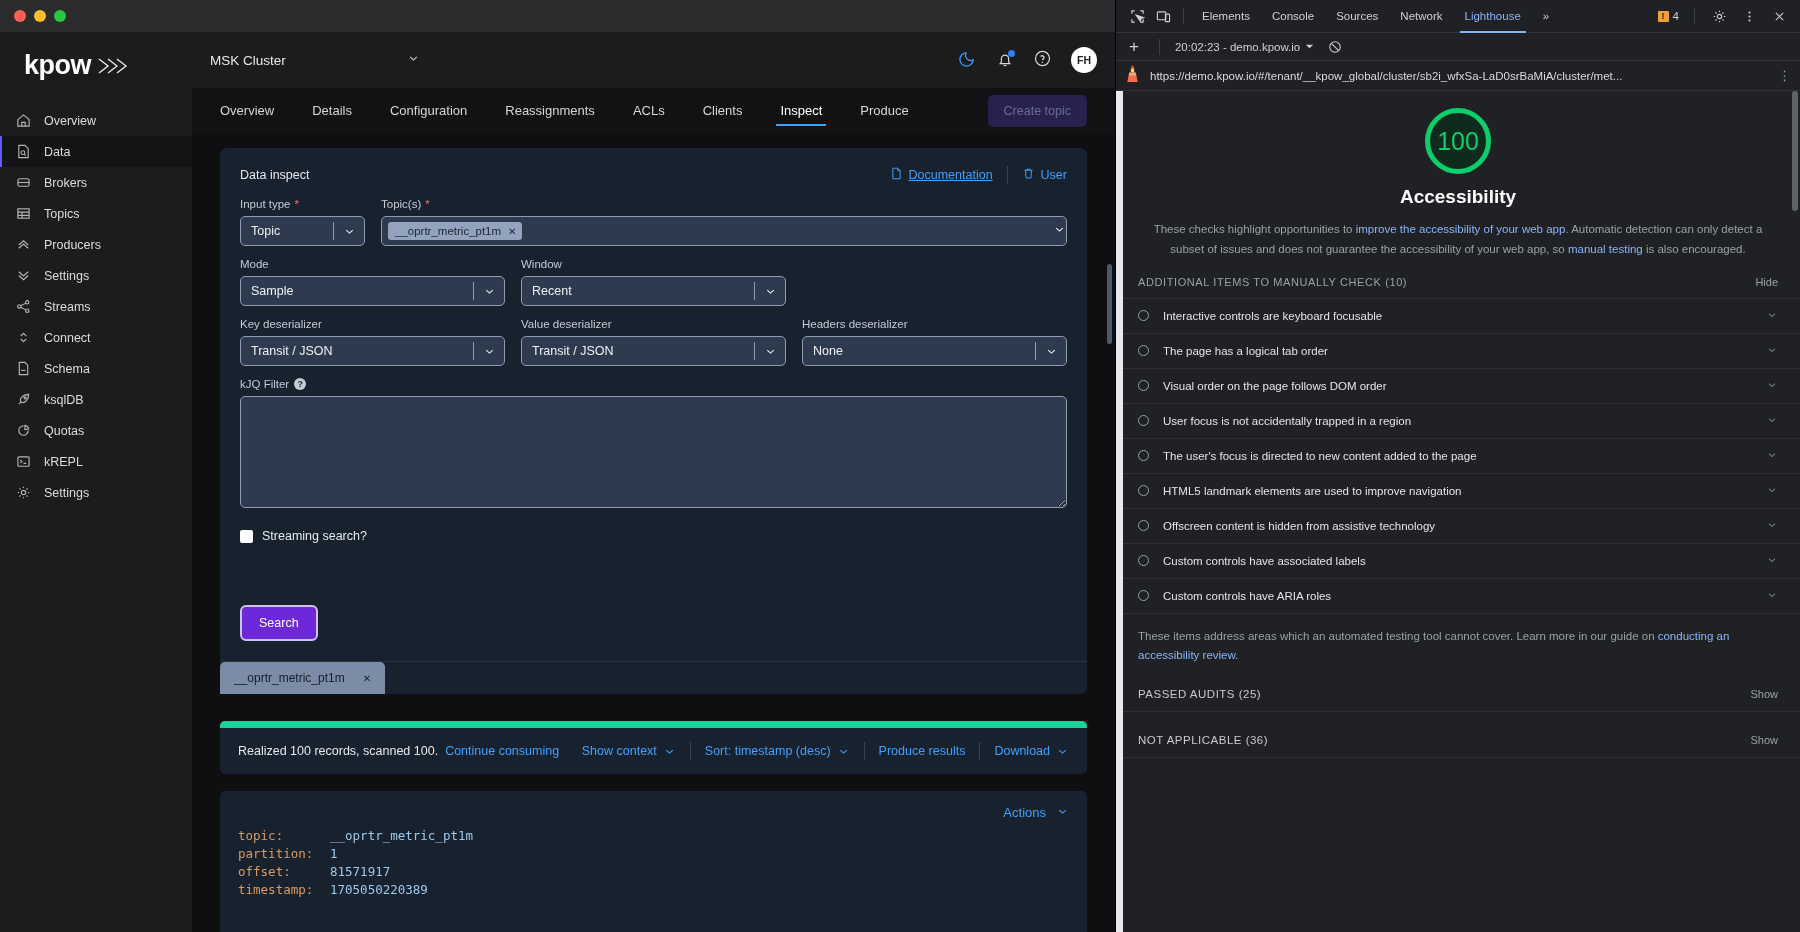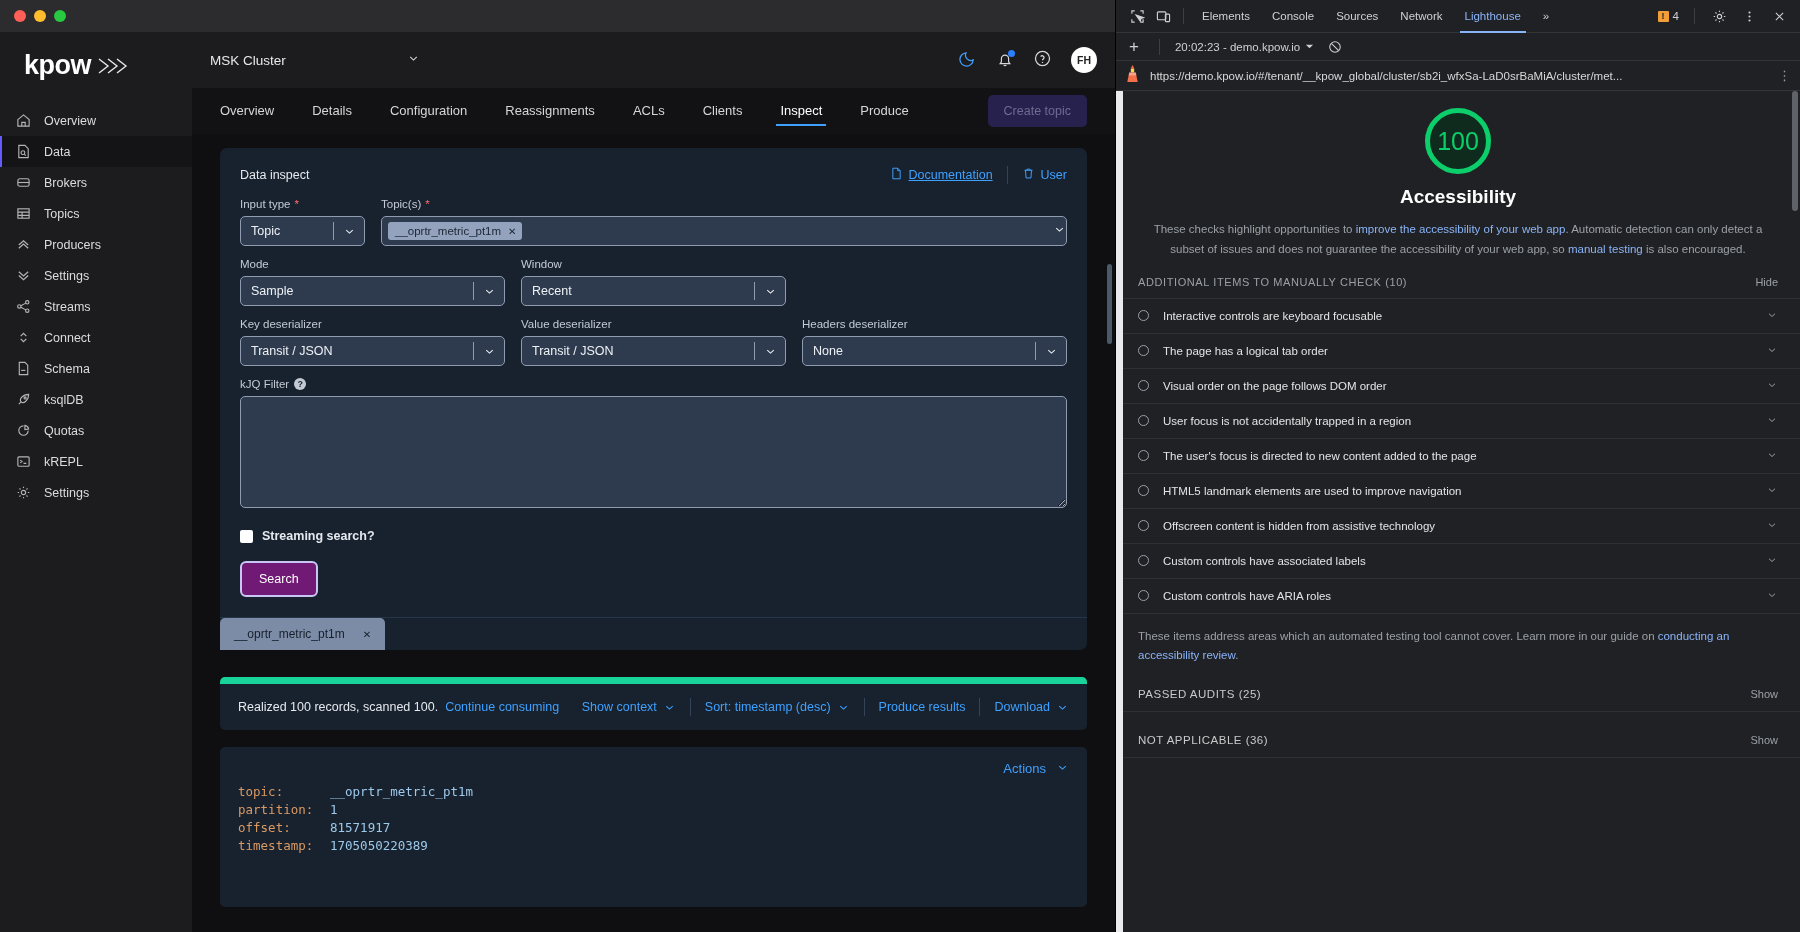--- a/index.html
+++ b/index.html
@@ -68,24 +68,24 @@
   .sel .sep { width: 1px; height: 18px; background: #8f9cb0; margin-right: 0; }
   .sel .arrow { width: 30px; display: flex; align-items: center; justify-content: center; }
   .multisel { height: 30px; background: #2e3b4e; border: 1px solid #8f9cb0; border-radius: 5px; display: flex; align-items: center;
               padding: 0 0 0 6px; }
   .chip { background: #93a3bd; color: #1b2433; font-size: 11.5px; border-radius: 3px; padding: 3px 5px 3px 7px; display: flex; align-items: center; gap: 7px; }
   .chip .x { cursor: pointer; font-size: 10px; }
   .ta-label { color: #c3cad4; font-size: 11.5px; margin-bottom: 6px; display: flex; align-items: center; gap: 5px; }
   .helpq { width: 12px; height: 12px; border-radius: 50%; background: #c3cad4; color: #18222f; font-size: 9px;
            display: flex; align-items: center; justify-content: center; font-weight: 700; }
   .ta { height: 112px; background: #2e3b4e; border: 1px solid #8f9cb0; border-radius: 5px; width: 100%; }
-  .checkrow { display: flex; align-items: center; gap: 9px; margin: 17px 0 18px 0; color: #e6e9ee; font-size: 12.5px; font-weight: bold; }
+  .checkrow { display: flex; align-items: center; gap: 9px; margin: 17px 0 18px 0; color: #e6e9ee; font-size: 12.5px; }
   .cbox { width: 13px; height: 13px; background: #fff; border-radius: 2px; cursor: pointer; }
-  .searchbtn { background: #701a75; color: #fff; border: 2px solid #c9c6f5; border-radius: 6px; font-size: 12.5px;
-               padding: 9px 17px; cursor: pointer; margin-bottom: 20px; }
+  .searchbtn { background: #6d28d9; color: #fff; border: 2px solid #c9c6f5; border-radius: 6px; font-size: 12.5px;
+               padding: 9px 17px; cursor: pointer; margin-bottom: 20px; margin-top: 44px; }
   .topictab-row { display: flex; margin: 0 -20px; border-top: 1px solid #26354a; }
   .topictab { background: #7d8ca6; color: #16202c; font-size: 12px; border-radius: 5px 5px 0 0; padding: 9px 14px;
               display: flex; align-items: center; gap: 18px; margin-left: 0; }
   .topictab .x { cursor: pointer; font-size: 10px; }
 
   
   .results { margin-top: 27px; background: #18222f; border-radius: 5px; overflow: hidden; }
   .results-top { height: 7px; background: #18d49a; }
   .results-row { display: flex; align-items: center; padding: 14px 18px; }
   .res-text { color: #e6e9ee; font-size: 12.5px; }

